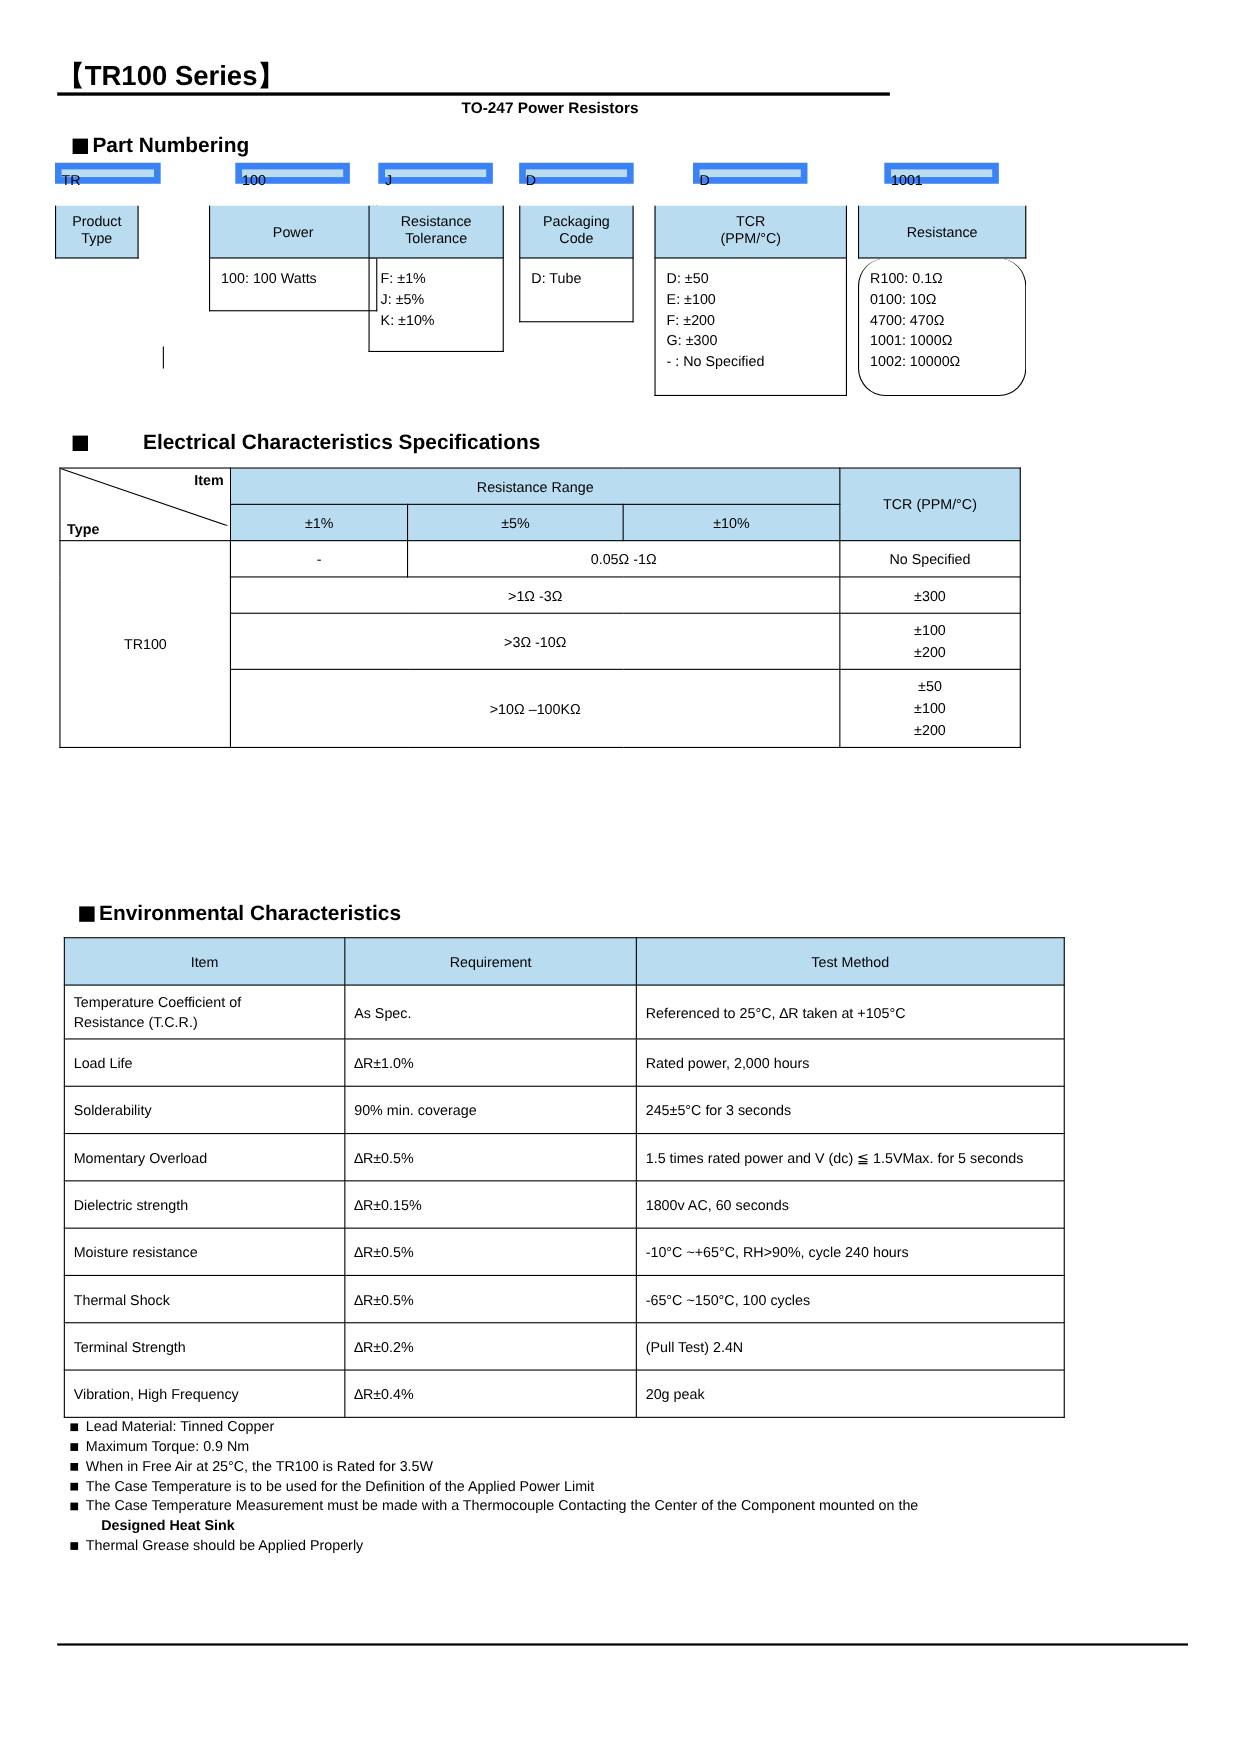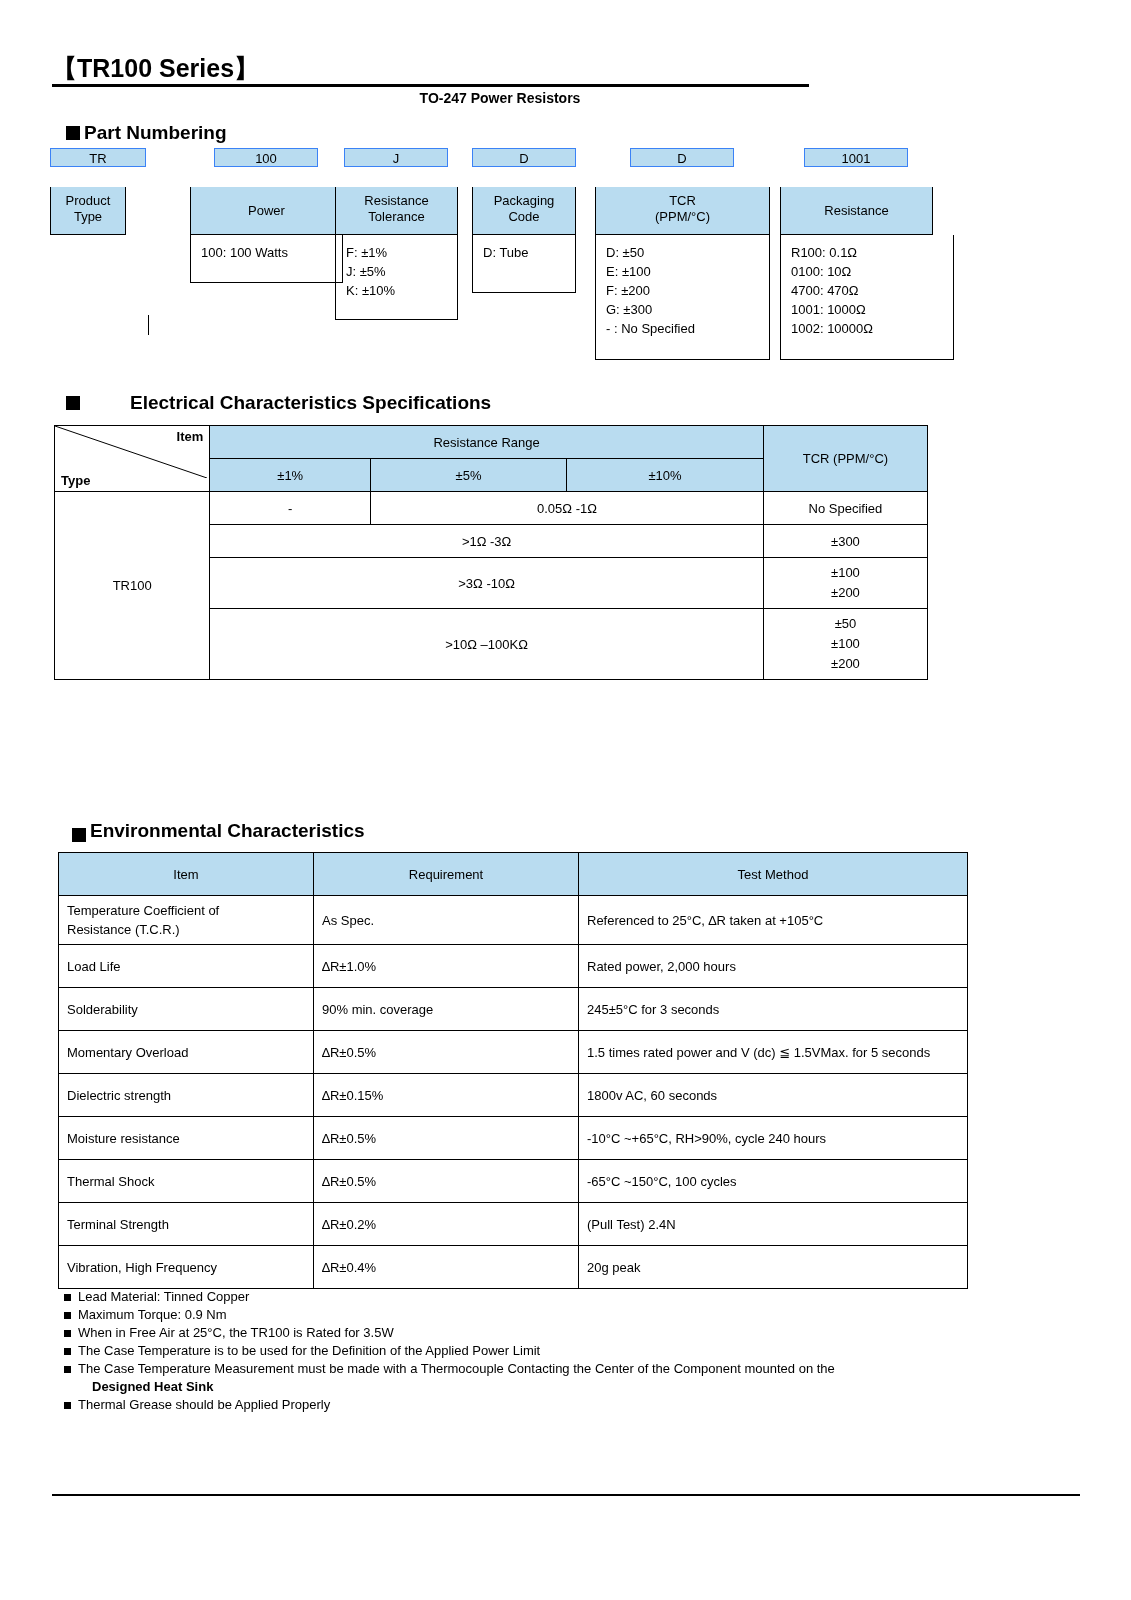--- a/index.html
+++ b/index.html
@@ -65,22 +65,21 @@
     height: 14px;
     background: #000;
     margin-right: 4px;
   }
 
   
   .pn-area { position: absolute; left: 50px; top: 148px; }
   .pn-col { position: absolute; top: 0; }
   .pn-code {
     background: #b9dcf0;
-    border: 1px solid #3b82f6;
-    text-align: center;
+    border: 6px solid #3b82f6;
     font-size: 13px;
     height: 19px;
     line-height: 19px;
     box-sizing: border-box;
   }
   .pn-name {
     background: #b9dcf0;
     border: 1px solid #000;
     border-top: none;
     text-align: center;
@@ -210,21 +209,21 @@
 
     <div class="pn-col" style="left:545px; width:175px;">
       <div class="pn-code" style="width:104px; margin-left:35px;">D</div>
       <div class="pn-name" style="width:175px; height:48px;">TCR<br>(PPM/°C)</div>
       <div class="pn-desc" style="width:175px; height:125px;">D: ±50<br>E: ±100<br>F: ±200<br>G: ±300<br>- : No Specified</div>
     </div>
 
     <div class="pn-col" style="left:730px; width:153px;">
       <div class="pn-code" style="width:104px; margin-left:24px;">1001</div>
       <div class="pn-name" style="width:153px; height:48px; line-height:36px;">Resistance</div>
-      <div class="pn-desc" style="width:174px; height:125px;">R100: 0.1Ω<br>0100: 10Ω<br>4700: 470Ω<br>1001: 1000Ω<br>1002: 10000Ω</div>
+      <div class="pn-desc" style="width:153px; height:125px;border-radius:25px;">R100: 0.1Ω<br>0100: 10Ω<br>4700: 470Ω<br>1001: 1000Ω<br>1002: 10000Ω</div>
     </div>
   </div>
 
   <div class="section-head" style="left:52px; top:392px;gap:46px;">
     <span class="sq"></span>
     <span>Electrical Characteristics Specifications</span>
   </div>
 
   <div class="elec-wrap">
     <table class="grid" id="elec-table">
@@ -261,21 +260,21 @@
       </tr>
       <tr>
         <td class="ctr" colspan="3">&gt;10Ω –100KΩ</td>
         <td class="ctr" style="line-height:20px;">±50<br>±100<br>±200</td>
       </tr>
     </tbody>
       </table>
   </div>
 
 
-  <div class="section-head" style="left:58px; top:820px;align-items:flex-end;">
+  <div class="section-head" style="left:58px; top:820px;">
     <span class="sq"></span>
     <span>Environmental Characteristics</span>
   </div>
 
   <div class="env-wrap">
     <table class="grid" id="env-table">
       <tbody>
           <tr>
         <td class="hdr-blue c1">Item</td>
         <td class="hdr-blue c2">Requirement</td>

